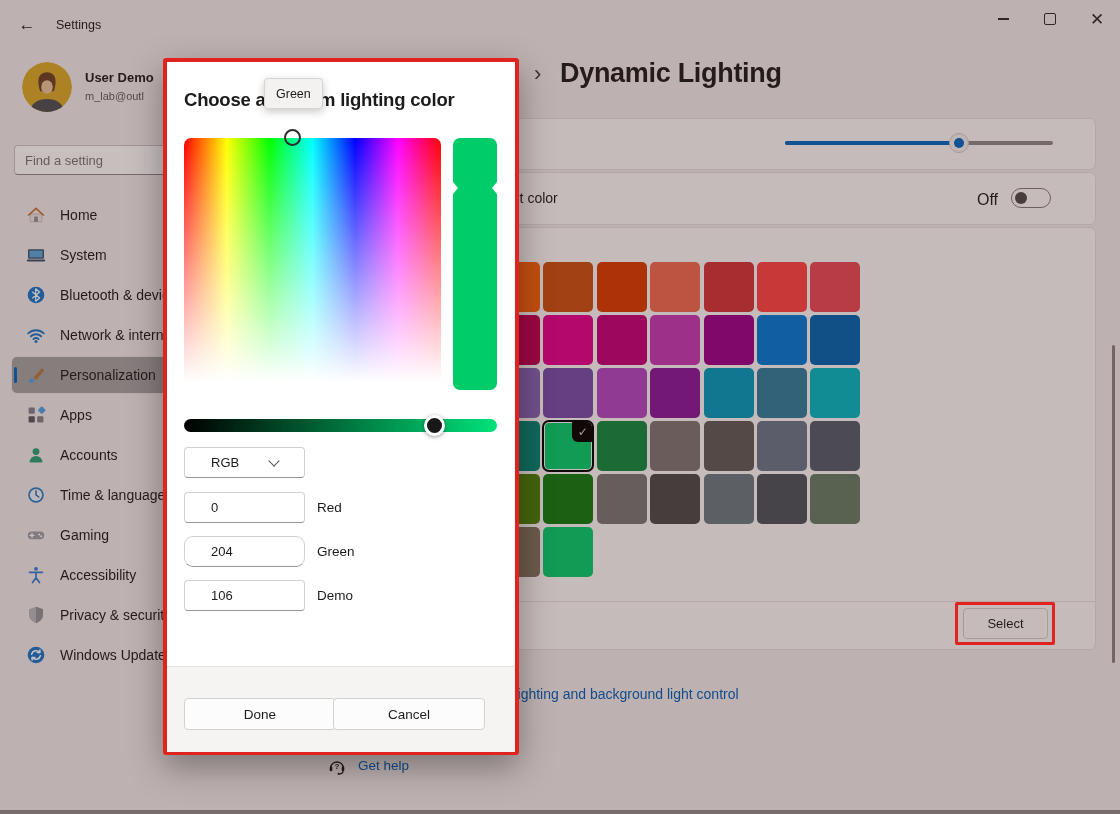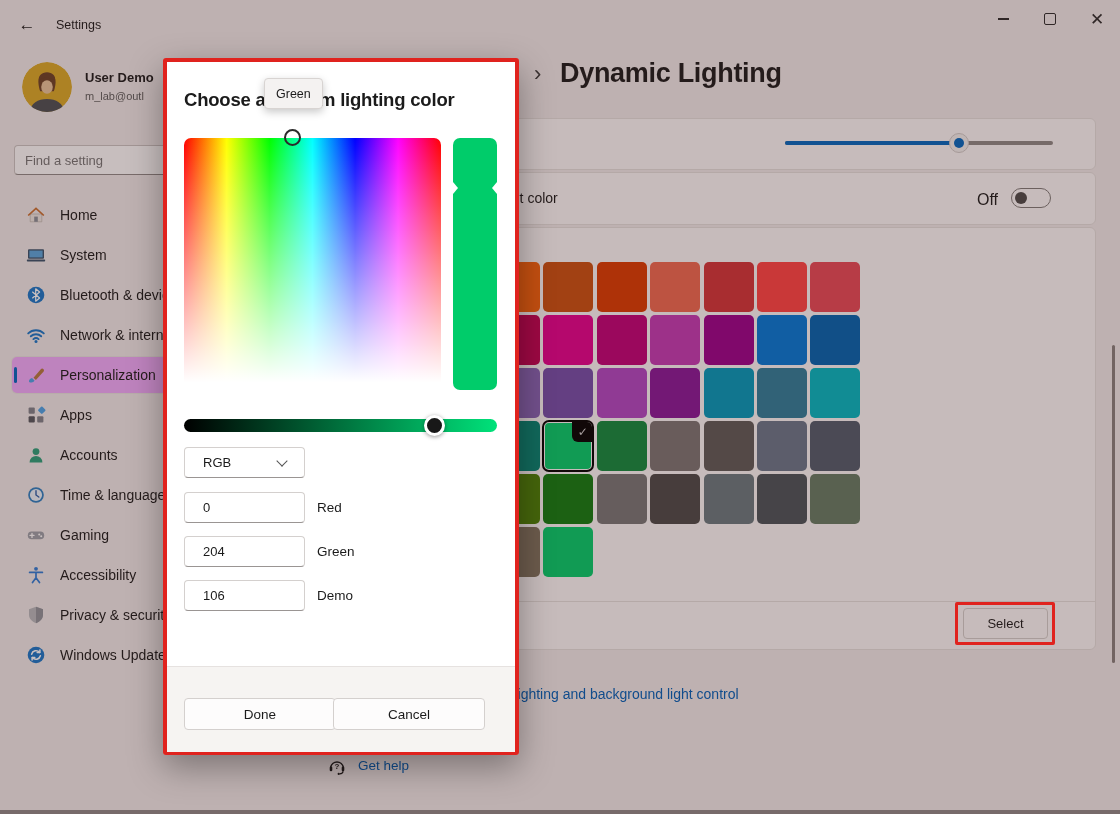--- a/index.html
+++ b/index.html
@@ -19,21 +19,21 @@
 
   
   .avatar{left:22px;top:62px;width:50px;height:50px;border-radius:50%;overflow:hidden;}
   .p-name{left:85px;top:70px;font-size:13px;font-weight:bold;}
   .p-email{left:85px;top:90px;font-size:11px;color:#5d5d5d;white-space:nowrap;}
   .search-box{left:14px;top:145px;width:232px;height:30px;background:#FDFDFD;border:1px solid #C9C4C2;
               border-bottom:1.5px solid #8f8a88;border-radius:4px;box-sizing:border-box;
               font-size:13px;color:#616161;padding:0 10px;font-family:inherit;outline:none;}
   #sidebar-list{left:0;top:0;}
   .side-item{position:absolute;left:12px;width:268px;height:36px;border-radius:5px;display:flex;align-items:center;}
-  .side-item.selected{background:#f0abfc;box-shadow:0 0 0 1px #E8E3E1;}
+  .side-item.selected{background:#a3a3a3;box-shadow:0 0 0 1px #E8E3E1;}
   .side-pill{position:absolute;left:2px;top:10px;width:3px;height:16px;border-radius:2px;background:#0067C0;}
   .side-icon{margin-left:14px;width:20px;height:20px;flex:0 0 20px;}
   .side-label{margin-left:14px;font-size:14px;white-space:nowrap;}
 
   
   .bc-chevron{left:534px;top:61px;font-size:22px;color:#3c3c3c;}
   .page-title{left:560px;top:58px;font-size:27px;font-weight:bold;letter-spacing:-.3px;}
 
   
   .card{background:#FBF9F8;border:1px solid #E4DFDD;border-radius:6px;box-sizing:border-box;}
@@ -95,21 +95,21 @@
   .grad-handle{width:17px;height:17px;border:2.5px solid #2b2b2b;border-radius:50%;box-sizing:border-box;z-index:3;}
   .value-bar{left:286px;top:76px;width:44px;height:252px;border-radius:7px;}
   .vb-notch-l,.vb-notch-r{top:120px;width:0;height:0;border-top:6px solid transparent;border-bottom:6px solid transparent;}
   .vb-notch-l{left:286px;border-left:5px solid #fff;}
   .vb-notch-r{left:325px;border-right:5px solid #fff;}
   .val-slider{left:17px;top:357px;width:313px;height:13px;border-radius:7px;
               background:linear-gradient(90deg,#000 0%,#00E27A 100%);}
   .val-handle{top:353px;width:21px;height:21px;border-radius:50%;background:#181818;border:3px solid #fff;
               box-sizing:border-box;box-shadow:0 1px 4px rgba(0,0,0,.4);}
   .field{position:absolute;height:31px;background:#fff;border:1px solid #D4D0CE;border-bottom:1.5px solid #9a9593;
-         border-radius:4px;box-sizing:border-box;font-size:13px;font-family:inherit;color:#1b1b1b;padding:0 18px;outline:none;}
+         border-radius:4px;box-sizing:border-box;font-size:13px;font-family:inherit;color:#1b1b1b;padding:0 26px;outline:none;}
   .combo{left:17px;top:385px;width:121px;display:flex;align-items:center;justify-content:space-between;}
   .combo-chev{width:7px;height:7px;border-right:1.4px solid #555;border-bottom:1.4px solid #555;
               transform:rotate(45deg);margin-top:-4px;}
   .hex-field{left:197px;top:385px;width:133px;}
   .num-field{left:17px;width:121px;}
   .chan-label{position:absolute;left:150px;font-size:13.5px;line-height:31px;}
   .dlg-footer{left:0;top:604px;width:348px;height:85px;background:#F6F4F2;border-top:1px solid #E6E2E0;}
   .dlg-btn{position:absolute;top:31px;width:152px;height:32px;background:#FDFCFC;border:1px solid #D4D0CE;
            border-radius:4px;box-sizing:border-box;font-size:13.5px;display:flex;align-items:center;justify-content:center;}
   .btn-done{left:17px;} .btn-cancel{left:166px;}
@@ -349,21 +349,21 @@
       <div class="abs val-handle" id="val-handle" style="left: 257.4px;"></div>
 
       <div class="abs field combo">
         <span>RGB</span>
         <span class="combo-chev"></span>
       </div>
 
       <input class="field num-field" style="top: 430px;" value="0">
       <div class="chan-label" style="top:430px">Red</div>
 
-      <input class="field num-field" style="top: 474px;" value="204">
+      <input class="field num-field" style="top: 474px; border-radius: 9px;" value="204">
       <div class="chan-label" style="top:474px">Green</div>
 
       <input class="field num-field" style="top: 518px;" value="106">
       <div class="chan-label" style="top:518px">Demo</div>
 
       <div class="abs dlg-footer">
         <div class="dlg-btn btn-done">Done</div>
         <div class="dlg-btn btn-cancel">Cancel</div>
       </div>
 

